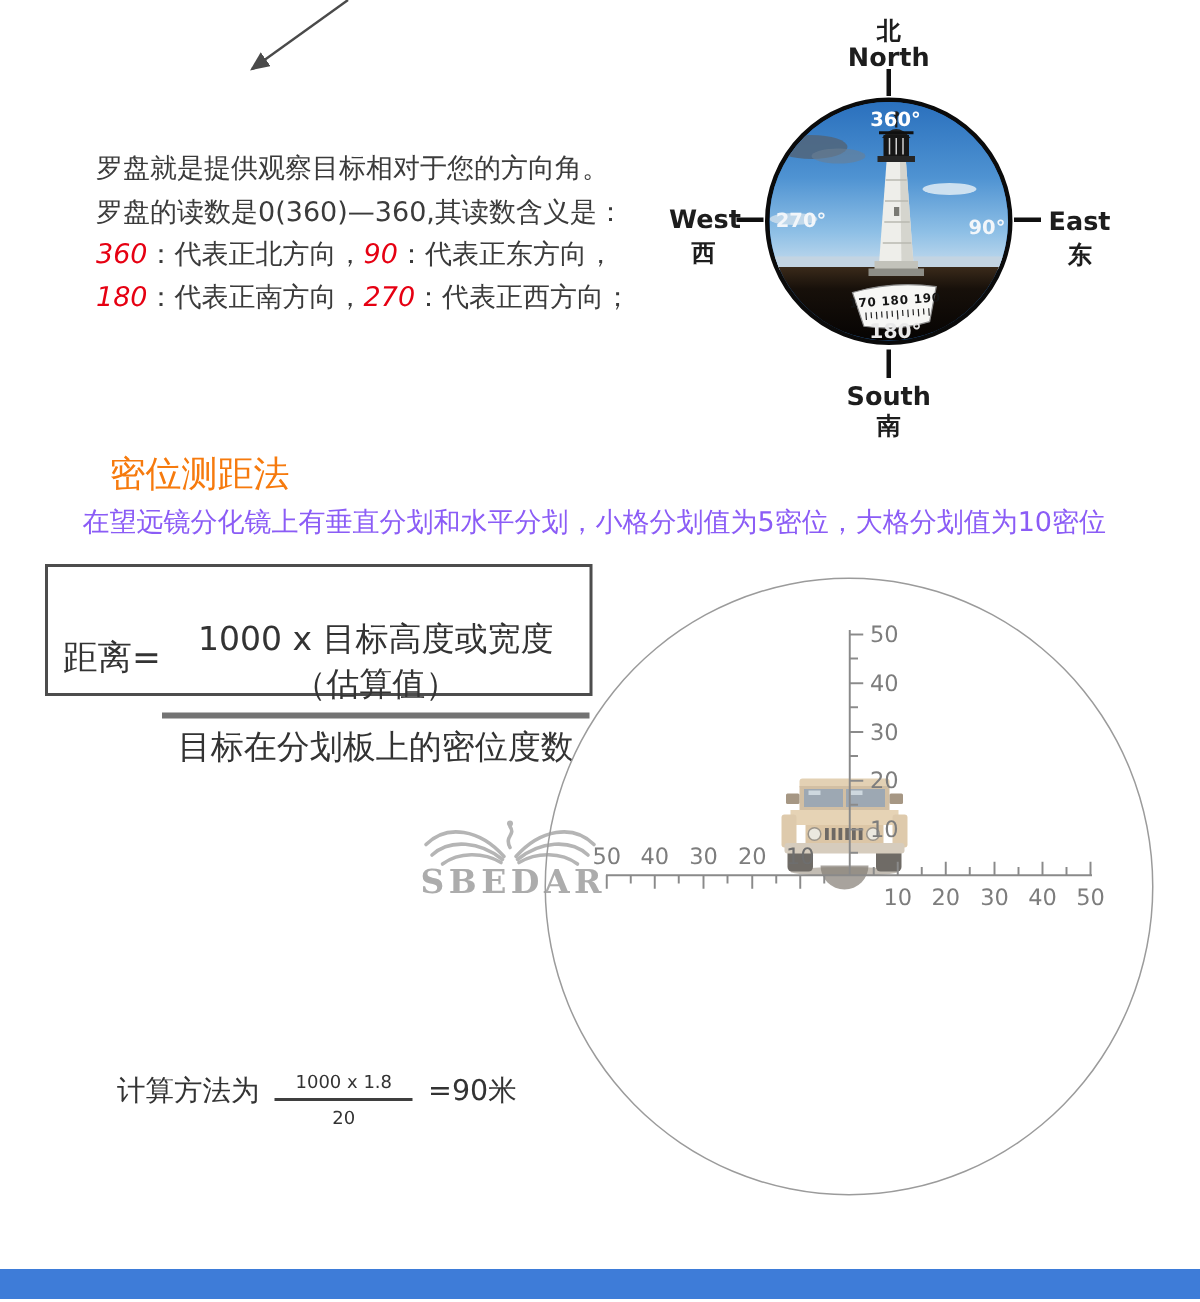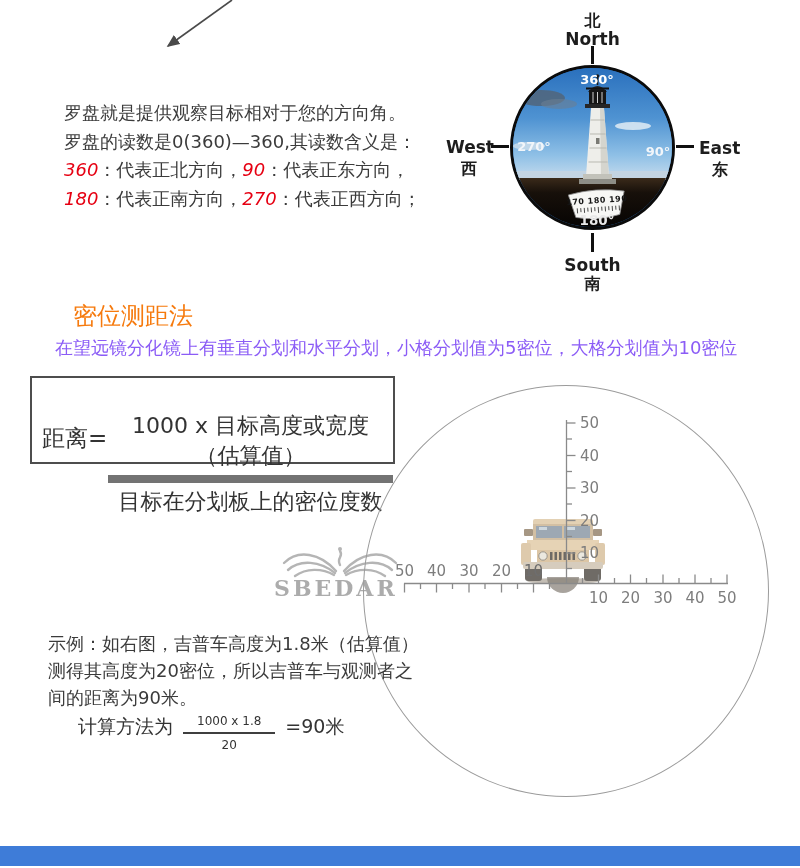--- a/index.html
+++ b/index.html
@@ -14,26 +14,26 @@
   .tick{background:#101010;}
   .compass-circle{left:510px;top:65px;width:159px;height:159px;border:3px solid #0b0b0b;
                   border-radius:50%;overflow:hidden;background:#2a70bd;}
   
   .mil-title{left:73px;top:300px;font-size:24px;font-weight:normal;color:#f67a0d;}
   .mil-desc{left:55px;top:336px;font-size:18px;color:#8b5cf6;white-space:nowrap;}
   .formula-box{left:30px;top:376px;width:361px;height:84px;border:2px solid #4d4d4d;}
   .fx-lhs{left:10px;top:29px;font-size:23px;color:#333;margin-top:16px;}
   .frac{text-align:center;display:inline-block;color:#333;}
   .frac .num{padding:0 6px 4px 6px;}
-  .frac .den{border-top:8px solid #737373;padding:4px 6px 0 6px;}
+  .frac .den{border-top:4px solid #737373;padding:4px 6px 0 6px;}
   .fx-frac{left:76px;top:5px;font-size:22px;margin-top:28px;}
   
   .reticle-circle{left:363px;top:385px;width:404px;height:410px;border:1px solid #9b9b9b;border-radius:50%;}
   .reticle-svg{left:340px;top:380px;}
-  .wm-text{left:274px;top:575px;width:130px;text-align:left;
+  .wm-text{left:274px;top:575px;width:130px;text-align:right;
            font-family:"DejaVu Serif","Liberation Serif",serif;font-weight:bold;
            font-size:22px;letter-spacing:3px;color:#acacac;}
   
   .example{left:48px;top:630px;font-size:18px;line-height:27px;color:#3b3b3b;white-space:nowrap;}
   .calc{left:78px;top:714px;display:flex;align-items:flex-start;gap:10px;font-size:19px;color:#333;}
   .calc .frac{font-size:12px;}
   .calc .frac .num{padding:0 14px 4px 14px;}
   .calc .frac .den{border-top:2px solid #3f3f3f;padding:4px 14px 0 14px;}
   .blue-bar{left:0;top:846px;width:800px;height:20px;background:#3e7cd8;}
   svg text{font-family:"DejaVu Sans","Liberation Sans",sans-serif;}
@@ -236,25 +236,20 @@
       <text x="161.5" y="196" text-anchor="middle">20</text>
       <text x="193.5" y="196" text-anchor="middle" fill="#6e6e6e">10</text>
       <text x="258.5" y="223" text-anchor="middle">10</text>
       <text x="290.5" y="223" text-anchor="middle">20</text>
       <text x="323" y="223" text-anchor="middle">30</text>
       <text x="355" y="223" text-anchor="middle">40</text>
       <text x="387" y="223" text-anchor="middle">50</text>
     </g>
   </svg>
 
-  <div class="abs example">
-    <div>示例：如右图，吉普车高度为1.8米（估算值）</div>
-    <div>测得其高度为20密位，所以吉普车与观测者之</div>
-    <div>间的距离为90米。</div>
-  </div>
 
   <div class="abs calc">
     <span>计算方法为</span>
     <span class="frac">
       <div class="num">1000 x 1.8</div>
       <div class="den">20</div>
     </span>
     <span>=90米</span>
   </div>
 

